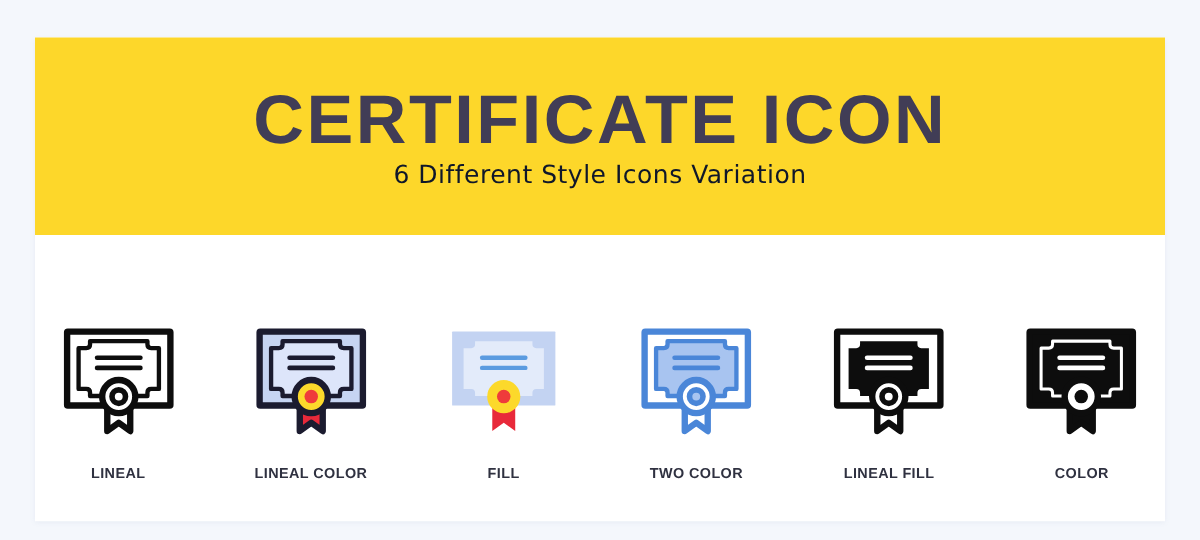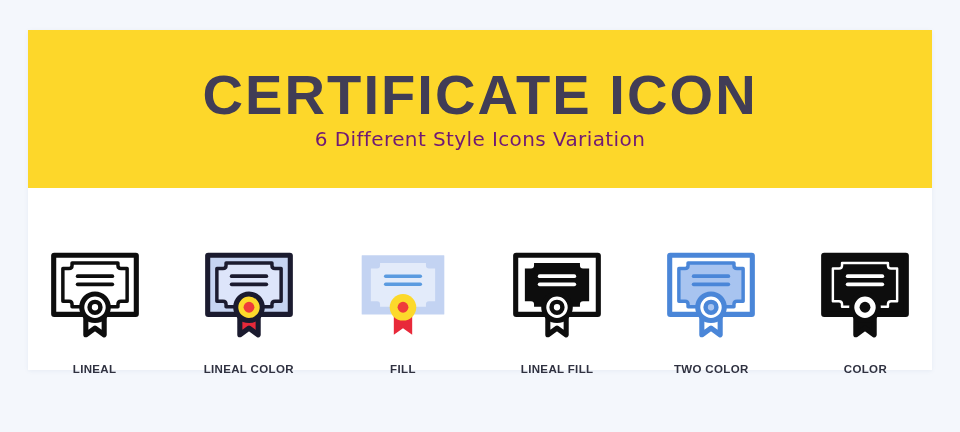--- a/index.html
+++ b/index.html
@@ -10,21 +10,21 @@
     overflow: hidden;
   }
   body {
     background: #f4f7fc;
     font-family: "Liberation Sans", sans-serif;
     position: relative;
   }
   #poster {
     position: absolute;
     left: 28px; top: 30px;
-    width: 904px; height: 340px;
+    width: 904px; height: 387px;
     background: #ffffff;
     box-shadow: 0 1px 4px rgba(120,140,180,0.10);
   }
   #banner {
     position: absolute;
     left: 0; top: 0;
     width: 904px; height: 158px;
     background: #fdd72a;
     display: flex;
     flex-direction: column;
@@ -39,27 +39,27 @@
     letter-spacing: 2.0px;
     color: #413d56;
     margin: 0 0 4px 0;
     white-space: nowrap;
     transform: scaleX(1.02);
   }
   #subtitle {
     font-family: "DejaVu Sans", sans-serif;
     font-size: 20px;
     letter-spacing: 0.4px;
-    color: #701a75;
+    color: #0f172a;
     margin: 0;
     white-space: nowrap;
   }
   #grid {
     position: absolute;
-    left: 0; top: 158px;
+    left: 0; top: 168px;
     width: 904px; height: 217px;
     display: flex;
     align-items: flex-start;
     justify-content: space-around;
     padding: 0 8px;
     gap: 37px;
   }
   .cell {
     width: 140px;
     display: flex;
@@ -134,44 +134,44 @@
             <line x1="33" y1="41.5" x2="67" y2="41.5" stroke="#5b9be0" stroke-width="3.4" stroke-linecap="round"></line>
             <circle cx="50" cy="64" r="13" fill="#fcd92b" stroke="none" stroke-width="0"></circle>
             <circle cx="50" cy="64" r="5.3" fill="#ef3b3b" stroke="none" stroke-width="0"></circle>
           </svg>
         </div>
         <div class="cap">FILL</div>
       </div>
       <div class="cell">
         <div class="icon-wrap">
           <svg viewBox="0 0 100 100">
+            <path d="M41,68 L41,91 L50,84.5 L59,91 L59,68 Z" fill="#ffffff" stroke="#4a86d8" stroke-width="5" stroke-linejoin="round" stroke-linecap="round"></path>
+            <rect x="9.5" y="13" width="81" height="58" rx="0.5" fill="#ffffff" stroke="#4a86d8" stroke-width="5" stroke-linejoin="round"></rect>
+            <path d="M18.5,26 L24.5,26 Q27.5,26 27.5,23 L27.5,20.5 L72.5,20.5 L72.5,23 Q72.5,26 75.5,26 L81.5,26 L81.5,58 L75.5,58 Q72.5,58 72.5,61 L72.5,63.5 L27.5,63.5 L27.5,61 Q27.5,58 24.5,58 L18.5,58 Z" fill="#a8c4f0" stroke="#4a86d8" stroke-width="3.4" stroke-linejoin="round" stroke-linecap="round"></path>
+            <line x1="33" y1="33.5" x2="67" y2="33.5" stroke="#4a86d8" stroke-width="3.6" stroke-linecap="round"></line>
+            <line x1="33" y1="41.5" x2="67" y2="41.5" stroke="#4a86d8" stroke-width="3.6" stroke-linecap="round"></line>
+            <circle cx="50" cy="64" r="13" fill="#ffffff" stroke="#4a86d8" stroke-width="5"></circle>
+            <circle cx="50" cy="64" r="5.3" fill="#a8c4f0" stroke="#4a86d8" stroke-width="4.4"></circle>
+          </svg>
+        </div>
+        <div class="cap">TWO COLOR</div>
+      </div>
+      <div class="cell">
+        <div class="icon-wrap">
+          <svg viewBox="0 0 100 100">
             <path d="M41,68 L41,91 L50,84.5 L59,91 L59,68 Z" fill="#ffffff" stroke="#0d0d0d" stroke-width="5" stroke-linejoin="round" stroke-linecap="round"></path>
             <rect x="9.5" y="13" width="81" height="58" rx="0.5" fill="#ffffff" stroke="#0d0d0d" stroke-width="5" stroke-linejoin="round"></rect>
             <path d="M18.5,26 L24.5,26 Q27.5,26 27.5,23 L27.5,20.5 L72.5,20.5 L72.5,23 Q72.5,26 75.5,26 L81.5,26 L81.5,58 L75.5,58 Q72.5,58 72.5,61 L72.5,63.5 L27.5,63.5 L27.5,61 Q27.5,58 24.5,58 L18.5,58 Z" fill="#0d0d0d" stroke="#ffffff" stroke-width="0" stroke-linejoin="round" stroke-linecap="round"></path>
             <line x1="33" y1="33.5" x2="67" y2="33.5" stroke="#ffffff" stroke-width="3.6" stroke-linecap="round"></line>
             <line x1="33" y1="41.5" x2="67" y2="41.5" stroke="#ffffff" stroke-width="3.6" stroke-linecap="round"></line>
             <circle cx="50" cy="64" r="13" fill="#ffffff" stroke="#0d0d0d" stroke-width="5"></circle>
             <circle cx="50" cy="64" r="5.3" fill="none" stroke="#0d0d0d" stroke-width="4.4"></circle>
           </svg>
         </div>
         <div class="cap">LINEAL FILL</div>
-      </div>
-      <div class="cell">
-        <div class="icon-wrap">
-          <svg viewBox="0 0 100 100">
-            <path d="M41,68 L41,91 L50,84.5 L59,91 L59,68 Z" fill="#ffffff" stroke="#4a86d8" stroke-width="5" stroke-linejoin="round" stroke-linecap="round"></path>
-            <rect x="9.5" y="13" width="81" height="58" rx="0.5" fill="#ffffff" stroke="#4a86d8" stroke-width="5" stroke-linejoin="round"></rect>
-            <path d="M18.5,26 L24.5,26 Q27.5,26 27.5,23 L27.5,20.5 L72.5,20.5 L72.5,23 Q72.5,26 75.5,26 L81.5,26 L81.5,58 L75.5,58 Q72.5,58 72.5,61 L72.5,63.5 L27.5,63.5 L27.5,61 Q27.5,58 24.5,58 L18.5,58 Z" fill="#a8c4f0" stroke="#4a86d8" stroke-width="3.4" stroke-linejoin="round" stroke-linecap="round"></path>
-            <line x1="33" y1="33.5" x2="67" y2="33.5" stroke="#4a86d8" stroke-width="3.6" stroke-linecap="round"></line>
-            <line x1="33" y1="41.5" x2="67" y2="41.5" stroke="#4a86d8" stroke-width="3.6" stroke-linecap="round"></line>
-            <circle cx="50" cy="64" r="13" fill="#ffffff" stroke="#4a86d8" stroke-width="5"></circle>
-            <circle cx="50" cy="64" r="5.3" fill="#a8c4f0" stroke="#4a86d8" stroke-width="4.4"></circle>
-          </svg>
-        </div>
-        <div class="cap">TWO COLOR</div>
       </div>
       <div class="cell">
         <div class="icon-wrap">
           <svg viewBox="0 0 100 100">
             <path d="M41,68 L41,91 L50,84.5 L59,91 L59,68 Z" fill="#0d0d0d" stroke="#0d0d0d" stroke-width="5" stroke-linejoin="round" stroke-linecap="round"></path>
             <rect x="9.5" y="13" width="81" height="58" rx="0.5" fill="#0d0d0d" stroke="#0d0d0d" stroke-width="5" stroke-linejoin="round"></rect>
             <path d="M18.5,26 L24.5,26 Q27.5,26 27.5,23 L27.5,20.5 L72.5,20.5 L72.5,23 Q72.5,26 75.5,26 L81.5,26 L81.5,58 L75.5,58 Q72.5,58 72.5,61 L72.5,63.5 L27.5,63.5 L27.5,61 Q27.5,58 24.5,58 L18.5,58 Z" fill="#0d0d0d" stroke="#ffffff" stroke-width="2.4" stroke-linejoin="round" stroke-linecap="round"></path>
             <line x1="33" y1="33.5" x2="67" y2="33.5" stroke="#ffffff" stroke-width="3.6" stroke-linecap="round"></line>
             <line x1="33" y1="41.5" x2="67" y2="41.5" stroke="#ffffff" stroke-width="3.6" stroke-linecap="round"></line>
             <circle cx="50" cy="64" r="13" fill="#ffffff" stroke="#0d0d0d" stroke-width="5"></circle>

